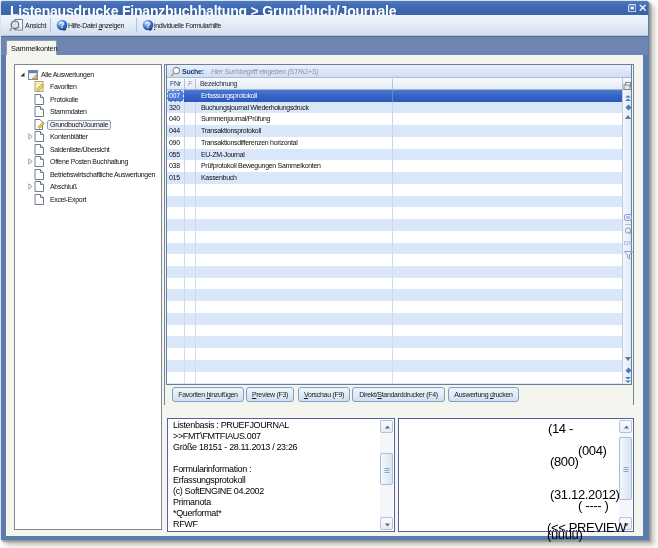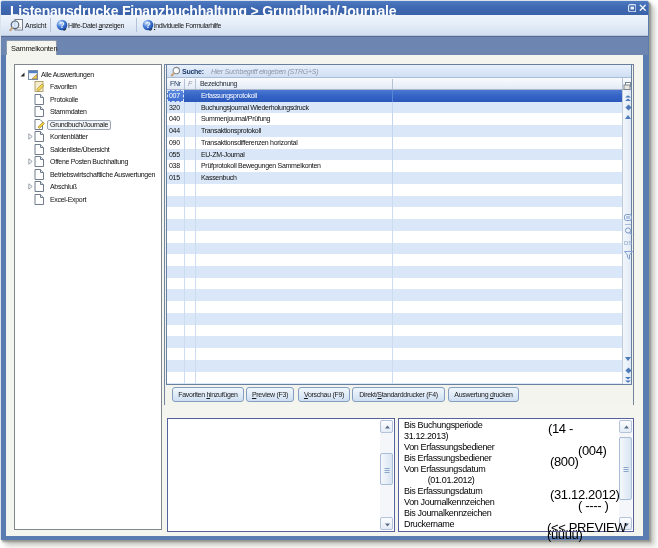--- a/index.html
+++ b/index.html
@@ -357,48 +357,48 @@
 </div>
 <div id="btnrow">
     <div class="pbtn" style="left:7px;width:72px"><span>Favoriten <u>h</u>inzufügen</span></div>
     <div class="pbtn" style="left:81px;width:48px"><span><u>P</u>review (F3)</span></div>
     <div class="pbtn" style="left:133px;width:52px"><span><u>V</u>orschau (F9)</span></div>
     <div class="pbtn" style="left:187px;width:93px"><span>Direkt/<u>S</u>tandarddrucker (F4)</span></div>
     <div class="pbtn" style="left:283px;width:71px"><span>Auswertung <u>d</u>rucken</span></div>
 </div>
 
 <div class="bp" id="bpl">
+  <div class="bptxt">Listenbasis : PRUEFJOURNAL
+&gt;&gt;FMT\FMTFIAUS.007
+Größe 18151 - 28.11.2013 / 23:26
+
+Formularinformation :
+Erfassungsprotokoll
+(c) SoftENGINE 04.2002
+Primanota
+*Querformat*
+RFWF</div>
   <div class="sbar">
     <div class="sb-btn" style="top:0px">
         <svg width="12" height="13" viewBox="0 0 12 13">
           <path d="M6.5 4.5 L9 7.5 L4 7.5 Z" fill="#5a6c88"></path>
         </svg>
       </div>
     <div class="sb-btn" style="bottom:0px">
         <svg width="12" height="13" viewBox="0 0 12 13">
           <path d="M6.5 8.5 L9 5.5 L4 5.5 Z" fill="#5a6c88"></path>
         </svg>
       </div>
     <div class="sb-thumb" style="top:33px;height:32px"><svg width="12" height="32" viewBox="0 0 12 32">
           <path d="M3.5 14.5 H8.5 M3.5 16.5 H8.5 M3.5 18.5 H8.5" stroke="#8aa5c8" stroke-width="1"></path>
         </svg></div>
   </div>
 </div>
 
 <div class="bp" id="bpr">
-  <div class="bptxt">Bis Buchungsperiode
-31.12.2013)
-Von Erfassungsbediener
-Bis Erfassungsbediener
-Von Erfassungsdatum
-           (01.01.2012)
-Bis Erfassungsdatum
-Von Journalkennzeichen
-Bis Journalkennzeichen
-Druckername</div>
   <div class="sbar">
     <div class="sb-btn" style="top:0px">
         <svg width="12" height="13" viewBox="0 0 12 13">
           <path d="M6.5 4.5 L9 7.5 L4 7.5 Z" fill="#5a6c88"></path>
         </svg>
       </div>
     <div class="sb-btn" style="bottom:0px">
         <svg width="12" height="13" viewBox="0 0 12 13">
           <path d="M6.5 8.5 L9 5.5 L4 5.5 Z" fill="#5a6c88"></path>
         </svg>

